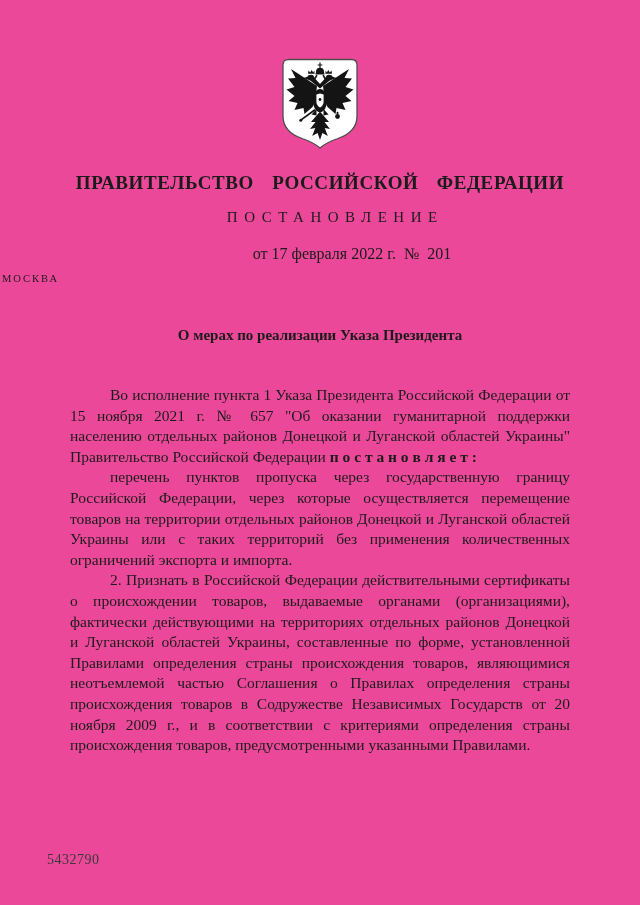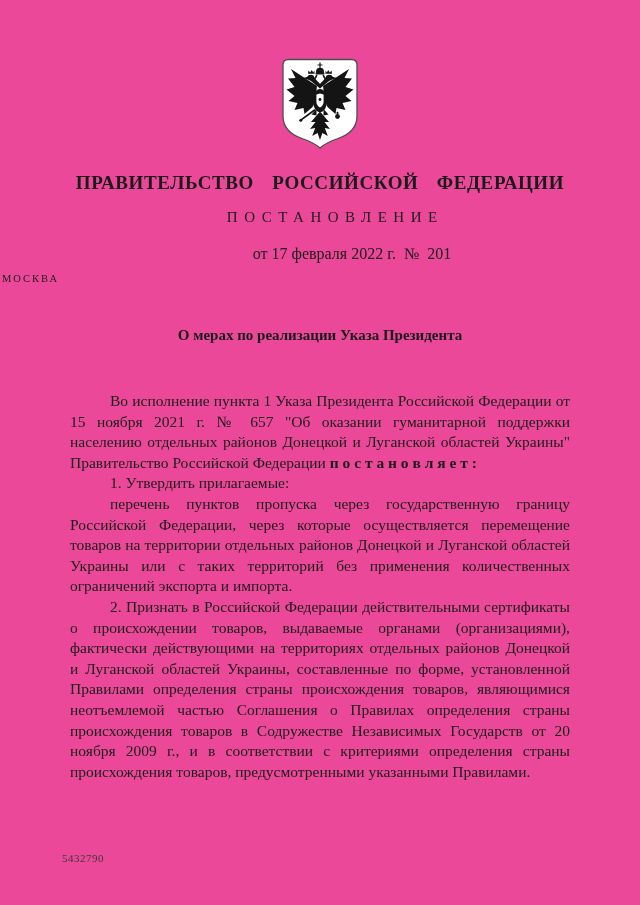--- a/index.html
+++ b/index.html
@@ -80,35 +80,34 @@
     margin-top: 11px;
   }
   .body-text {
     position: absolute;
     top: 385px;
     left: 70px;
     width: 500px;
     font-size: 15.5px;
     line-height: 20.6px;
     text-align: justify;
-    margin-top: 6px;
   }
   .body-text p {
     margin: 0;
     padding: 0;
     text-indent: 40px;
   }
   .decree-word {
     font-weight: bold;
   }
   .control-number {
     position: absolute;
-    left: 62px;
+    left: 47px;
     top: 852px;
-    font-size: 11px;
+    font-size: 14px;
     letter-spacing: 0.5px;
     color: #3a3a3a;
   }
 </style>
 </head>
 <body>
 
 <div class="page">
 
   <svg class="emblem" viewBox="0 0 82 95" xmlns="http://www.w3.org/2000/svg" aria-hidden="true">
@@ -161,20 +160,19 @@
   <div class="date-line">от 17 февраля 2022 г.  №  201</div>
 
   <div class="city-line">МОСКВА</div>
 
   <div class="doc-title">
     <div>О мерах по реализации Указа Президента</div>
   </div>
 
   <div class="body-text">
     <p><span>Во исполнение пункта 1 Указа Президента Российской Федерации от 15 ноября 2021 г. № 657 "Об оказании гуманитарной поддержки населению отдельных районов Донецкой и Луганской областей Украины" Правительство Российской Федерации </span><span class="decree-word">п о с т а н о в л я е т :</span></p>
-    <p>1. Утвердить прилагаемые:</p>
     <p>перечень пунктов пропуска через государственную границу Российской Федерации, через которые осуществляется перемещение товаров на территории отдельных районов Донецкой и Луганской областей Украины или с таких территорий без применения количественных ограничений экспорта и импорта.</p>
     <p>2. Признать в Российской Федерации действительными сертификаты о происхождении товаров, выдаваемые органами (организациями), фактически действующими на территориях отдельных районов Донецкой и Луганской областей Украины, составленные по форме, установленной Правилами определения страны происхождения товаров, являющимися неотъемлемой частью Соглашения о Правилах определения страны происхождения товаров в Содружестве Независимых Государств от 20 ноября 2009 г., и в соответствии с критериями определения страны происхождения товаров, предусмотренными указанными Правилами.</p>
   </div>
 
   <div class="control-number">5432790</div>
 
 </div>
 
 </body></html>

